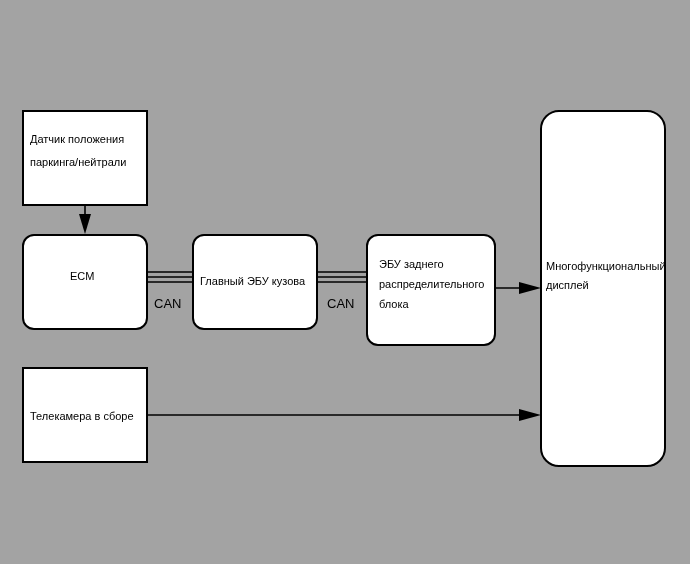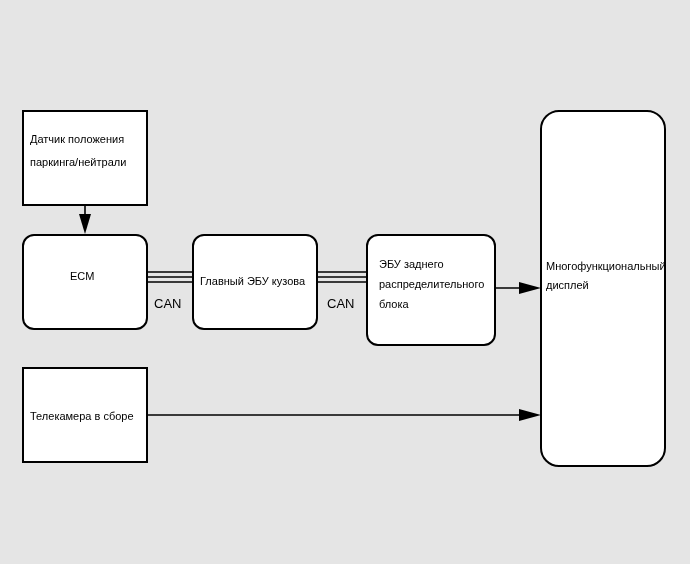--- a/index.html
+++ b/index.html
@@ -10,21 +10,21 @@
   body {
     width: 690px;
     height: 564px;
     font-family: "Liberation Sans", sans-serif;
     overflow: hidden;
   }
   #diagram-root {
     position: relative;
     width: 690px;
     height: 564px;
-    background: #e5e5e5;
+    background: #a3a3a3;
   }
   svg.diagram {
     display: block;
     width: 690px;
     height: 564px;
   }
   .node-box {
     fill: #ffffff;
     stroke: #000000;
     stroke-width: 2;

